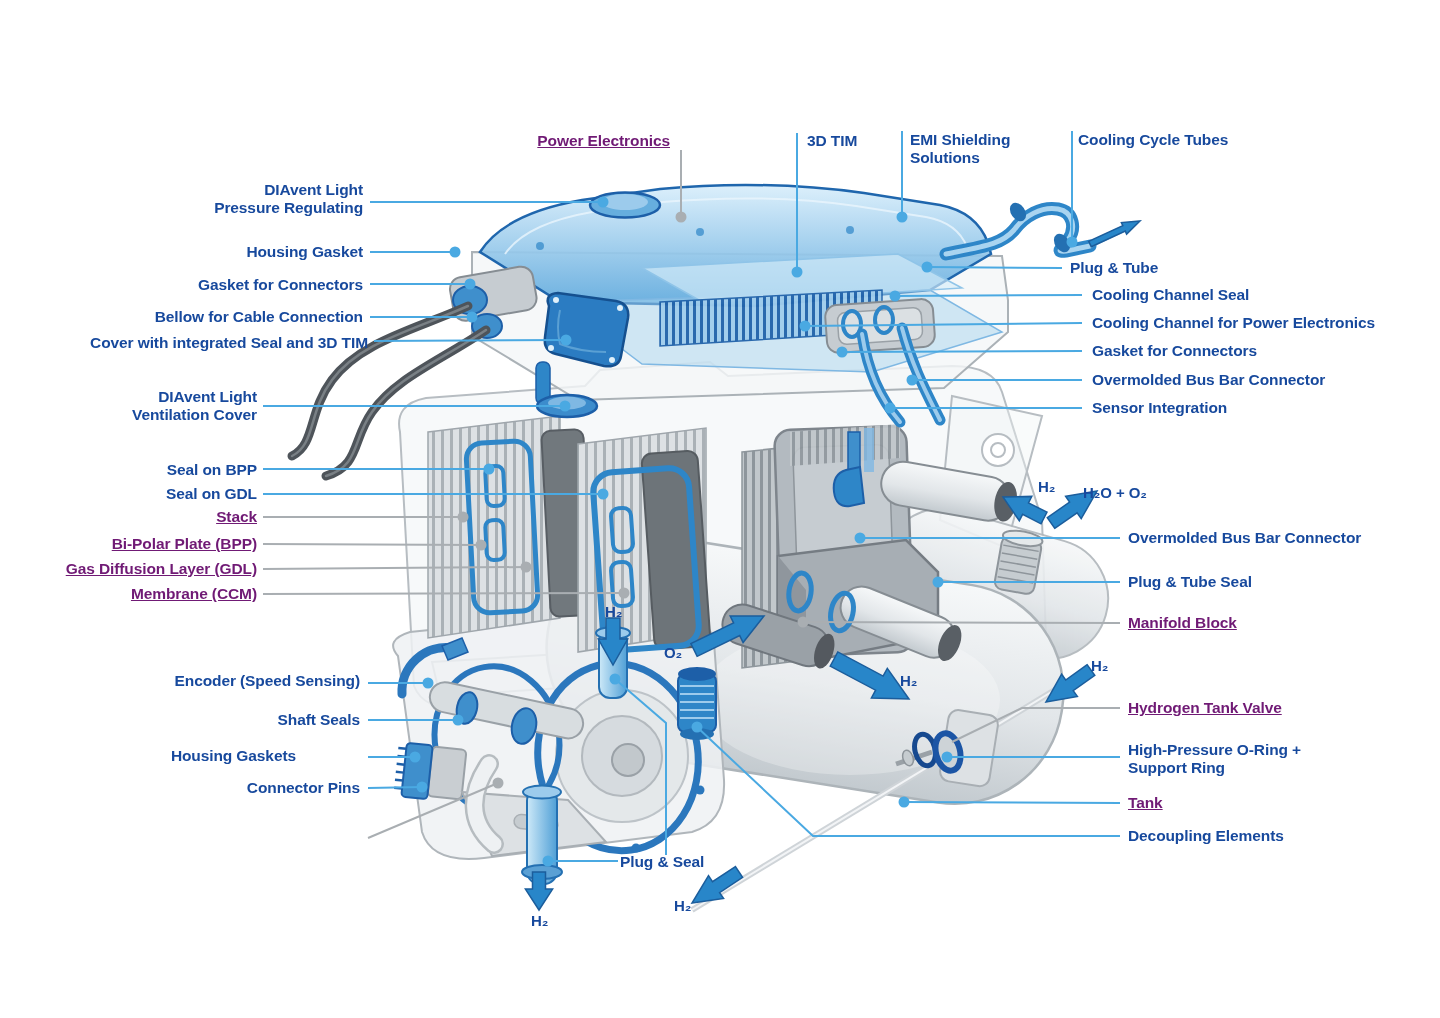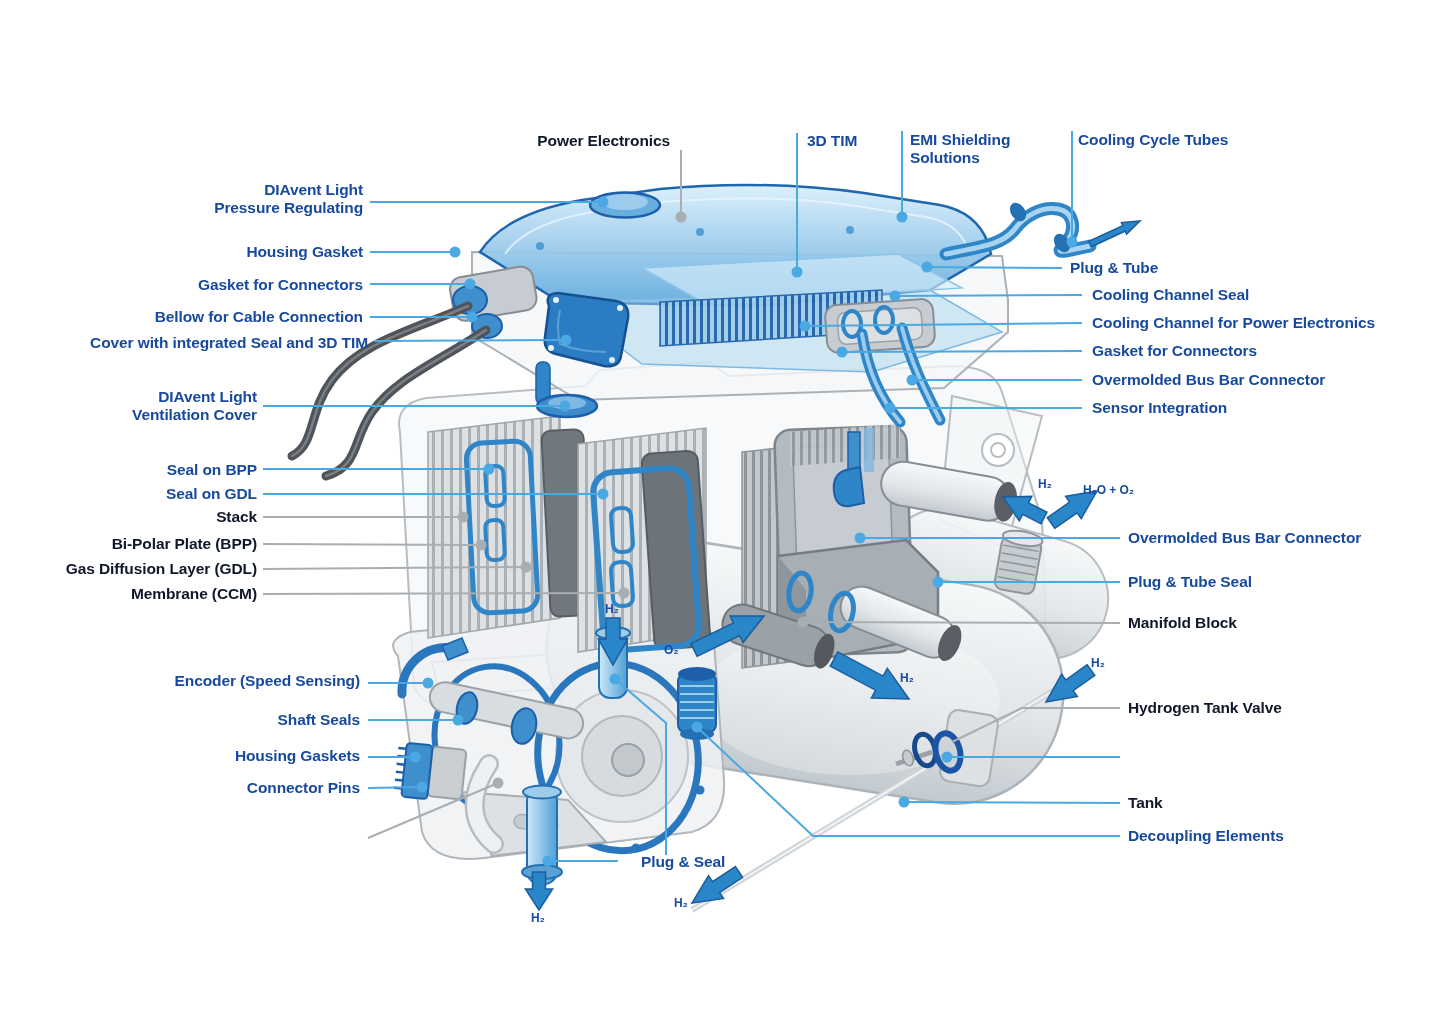--- a/index.html
+++ b/index.html
@@ -3,22 +3,22 @@
 <meta charset="utf-8">
 <style>
   * { box-sizing: border-box; }
   body { margin: 0; background: #ffffff; }
   .stage { position: relative; width: 1440px; height: 1018px; background: #ffffff;
            font-family: "Liberation Sans", sans-serif; overflow: hidden; }
   .layer { position: absolute; left: 0; top: 0; }
   .lbl { position: absolute; font-weight: 700; font-size: 15.5px; line-height: 1.16;
          letter-spacing: -0.1px; color: #17499d; white-space: pre-line; }
   .lbl.r { text-align: right; }
-  .lbl.gray { color: #0f172a; }
-  .lbl.gas { font-size: 12px; }
+  .lbl.gray { color: #701a75; text-decoration: underline; }
+  .lbl.gas { font-size: 15px; }
 </style>
 </head>
 <body>
 
 <div class="stage">
 
   <svg class="layer" width="1440" height="1018" viewBox="0 0 1440 1018">
     <defs>
       <linearGradient id="gLid" x1="0" y1="0" x2="0" y2="1">
         <stop offset="0" stop-color="#d9eefb"></stop>
@@ -312,40 +312,42 @@
       <div class="lbl r" style="right: 1183px; top: 388px;">DIAvent Light
 Ventilation Cover</div>
       <div class="lbl r" style="right: 1183px; top: 461px;">Seal on BPP</div>
       <div class="lbl r" style="right: 1183px; top: 485px;">Seal on GDL</div>
       <div class="lbl gray r" style="right: 1183px; top: 508px;">Stack</div>
       <div class="lbl gray r" style="right: 1183px; top: 535px;">Bi-Polar Plate (BPP)</div>
       <div class="lbl gray r" style="right: 1183px; top: 560px;">Gas Diffusion Layer (GDL)</div>
       <div class="lbl gray r" style="right: 1183px; top: 585px;">Membrane (CCM)</div>
       <div class="lbl r" style="right: 1080px; top: 672px;">Encoder (Speed Sensing)</div>
       <div class="lbl r" style="right: 1080px; top: 711px; text-align: center;">Shaft Seals</div>
-      <div class="lbl r" style="right: 1080px; top: 747px;">Housing Gaskets</div>
+      <div class="lbl r" style="right: 1144px; top: 747px;">Housing Gaskets</div>
       <div class="lbl r" style="right: 1080px; top: 779px;">Connector Pins</div>
       <div class="lbl gray r" style="right: 770px; top: 132px;">Power Electronics</div>
       <div class="lbl" style="left: 807px; top: 132px;">3D TIM</div>
       <div class="lbl" style="left: 910px; top: 131px;">EMI Shielding
 Solutions</div>
       <div class="lbl" style="left: 1078px; top: 131px;">Cooling Cycle Tubes</div>
       <div class="lbl" style="left: 1070px; top: 259px;">Plug &amp; Tube</div>
       <div class="lbl" style="left: 1092px; top: 286px;">Cooling Channel Seal</div>
       <div class="lbl" style="left: 1092px; top: 314px;">Cooling Channel for Power Electronics</div>
       <div class="lbl" style="left: 1092px; top: 342px;">Gasket for Connectors</div>
       <div class="lbl" style="left: 1092px; top: 371px;">Overmolded Bus Bar Connector</div>
       <div class="lbl" style="left: 1092px; top: 399px;">Sensor Integration</div>
       <div class="lbl" style="left: 1128px; top: 529px;">Overmolded Bus Bar Connector</div>
       <div class="lbl" style="left: 1128px; top: 573px;">Plug &amp; Tube Seal</div>
       <div class="lbl gray" style="left: 1128px; top: 614px;">Manifold Block</div>
       <div class="lbl gray" style="left: 1128px; top: 699px;">Hydrogen Tank Valve</div>
+      <div class="lbl" style="left: 1128px; top: 741px;">High-Pressure O-Ring +
+Support Ring</div>
       <div class="lbl gray" style="left: 1128px; top: 794px;">Tank</div>
       <div class="lbl" style="left: 1128px; top: 827px;">Decoupling Elements</div>
-      <div class="lbl" style="left: 620px; top: 853px; margin-left: 21px;">Plug &amp; Seal</div>
+      <div class="lbl" style="left: 620px; top: 853px;">Plug &amp; Seal</div>
       <div class="lbl gas" style="left: 1038px; top: 478px;">H₂</div>
       <div class="lbl gas" style="left: 1083px; top: 484px; text-align: center;">H₂O + O₂</div>
       <div class="lbl gas" style="left: 900px; top: 672px;">H₂</div>
       <div class="lbl gas" style="left: 1091px; top: 657px;">H₂</div>
       <div class="lbl gas" style="left: 605px; top: 603px;">H₂</div>
       <div class="lbl gas" style="left: 664px; top: 644px;">O₂</div>
       <div class="lbl gas" style="left: 531px; top: 912px;">H₂</div>
       <div class="lbl gas" style="left: 674px; top: 897px;">H₂</div>
     </div>
 </div>

